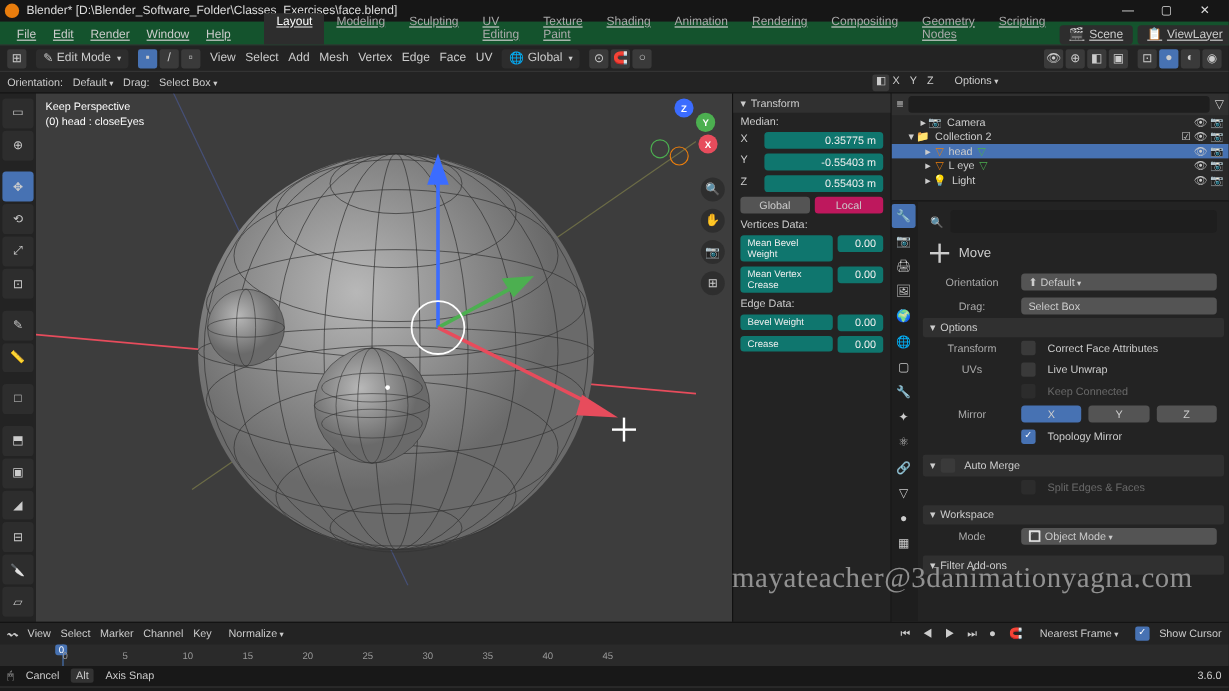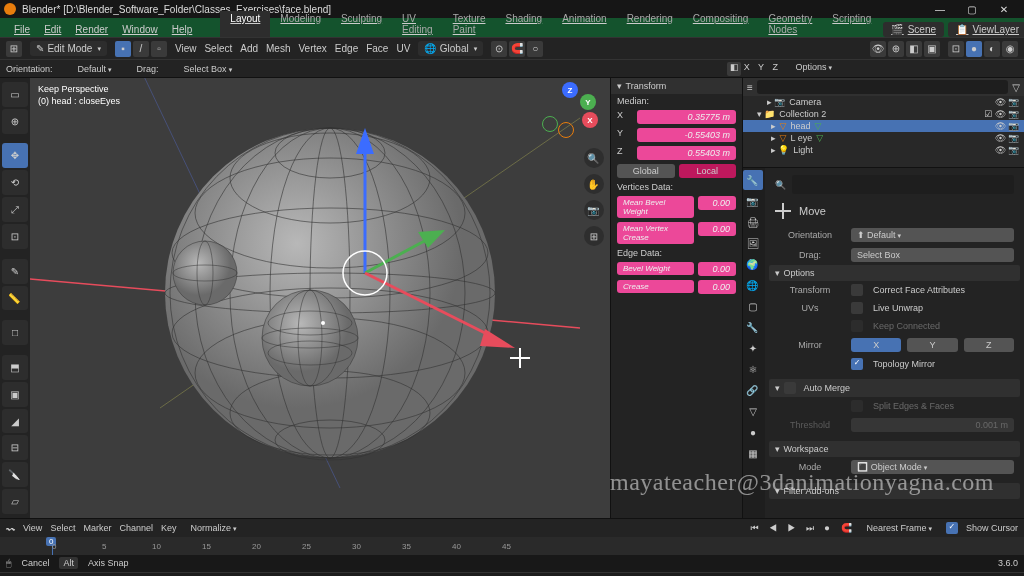--- a/index.html
+++ b/index.html
@@ -13,36 +13,36 @@
 .topmenu .blender-logo2 { width: 12px; height: 12px; background: #e87d0d; border-radius: 50%; margin-right: 2px; }
 .tabbar { display: flex; gap: 0; margin-left: 20px; }
 .tab { padding: 2px 10px; cursor: pointer; color: #aaa; }
 .tab.active { background: #2d2d2d; color: #fff; }
 .scene-controls { display: flex; gap: 4px; align-items: center; margin-left: auto; }
 .scene-controls .pill { background: #2d2d2d; padding: 2px 8px; border-radius: 3px; display: flex; align-items: center; gap: 4px; }
 .toolbar2 { height: 22px; background: #232323; display: flex; align-items: center; padding: 0 6px; gap: 8px; border-bottom: 1px solid #333; }
 .toolbar2 .icongrp { display: flex; gap: 2px; }
 .toolbar2 .icon { width: 16px; height: 16px; background: #3a3a3a; border-radius: 2px; display: flex; align-items: center; justify-content: center; cursor: pointer; }
 .toolbar2 .dropdown { background: #2d2d2d; padding: 2px 6px; border-radius: 3px; cursor: pointer; display: flex; align-items: center; gap: 3px; }
-.toolbar3 { height: 18px; background: #232323; display: flex; align-items: center; padding: 0 6px; gap: 19px; border-bottom: 1px solid #111; font-size: 9px; }
+.toolbar3 { height: 18px; background: #232323; display: flex; align-items: center; padding: 0 6px; gap: 2px; border-bottom: 1px solid #111; font-size: 9px; }
 .main { display: flex; height: 440px; }
 .ltools { width: 30px; background: #232323; display: flex; flex-direction: column; gap: 2px; padding: 4px 2px; }
 .ltools .tool { width: 26px; height: 26px; background: #2d2d2d; border-radius: 3px; cursor: pointer; display: flex; align-items: center; justify-content: center; }
 .ltools .tool.active { background: #4772b3; }
 .ltools .sep { height: 6px; }
 .viewport { flex: 1; background: #3d3d3d; position: relative; overflow: hidden; }
 .viewport-info { position: absolute; top: 6px; left: 8px; color: #fff; font-size: 9px; line-height: 1.3; }
 .viewport-icons-right { position: absolute; right: 6px; top: 40px; display: flex; flex-direction: column; gap: 6px; }
 .viewport-icons-right .vicon { width: 20px; height: 20px; background: rgba(40,40,40,0.7); border-radius: 10px; cursor: pointer; display: flex; align-items: center; justify-content: center; color: #ccc; }
 .navgiz { position: absolute; right: 10px; top: 4px; width: 60px; height: 60px; }
 .navgiz .axis { position: absolute; width: 16px; height: 16px; border-radius: 50%; font-size: 8px; display: flex; align-items: center; justify-content: center; color: #fff; font-weight: bold; }
 .npanel { width: 132px; background: #232323; border-left: 1px solid #111; font-size: 9px; }
 .npanel .nheader { background: #303030; padding: 3px 6px; display: flex; align-items: center; gap: 4px; cursor: pointer; }
 .npanel .nrow { display: flex; padding: 2px 6px; align-items: flex-start; gap: 4px; }
-.npanel .ninput { background: #ec4899; border-radius: 3px; padding: 2px 6px; flex: 1; text-align: right; color: #eee; font-style: italic; }
+.npanel .ninput { background: #0f766e; border-radius: 3px; padding: 2px 6px; flex: 1; text-align: right; color: #eee; }
 .npanel .nbtn { background: #545454; padding: 2px 8px; border-radius: 3px; flex: 1; text-align: center; cursor: pointer; }
 .npanel .nbtn.active { background: #be185d; }
 .right-col { width: 282px; background: #232323; border-left: 1px solid #111; display: flex; flex-direction: column; }
 .outliner { height: 90px; background: #282828; overflow: hidden; border-bottom: 1px solid #111; }
 .outliner-header { height: 18px; background: #303030; display: flex; align-items: center; padding: 0 4px; gap: 4px; }
 .outliner-header .search { flex: 1; background: #1e1e1e; border-radius: 3px; height: 14px; padding: 0 4px; }
 .outliner-item { display: flex; align-items: center; padding: 1px 4px; gap: 4px; font-size: 9px; cursor: pointer; }
 .outliner-item.selected { background: #4772b3; }
 .outliner-item .icons-right { margin-left: auto; display: flex; gap: 3px; }
 .props { flex: 1; background: #232323; display: flex; overflow: hidden; }
@@ -393,24 +393,20 @@
             </div>
         </div>
 
         <div class="section">
           <div class="section-header">▾ <span class="checkbox"></span> <span>Auto Merge</span></div>
           <div class="prow" style="opacity:0.4">
               <span class="plabel"></span>
               <span class="checkbox"></span>
               <span>Split Edges &amp; Faces</span>
             </div>
-          <div class="prow" style="opacity:0.4">
-              <span class="plabel">Threshold</span>
-              <span class="pfield" style="text-align:right">0.001 m</span>
-            </div>
         </div>
 
         <div class="section">
           <div class="section-header">▾ <span>Workspace</span></div>
           <div class="prow">
               <span class="plabel">Mode</span>
               <span class="pfield chevron">🔳 <span>Object Mode</span></span>
             </div>
         </div>
 

